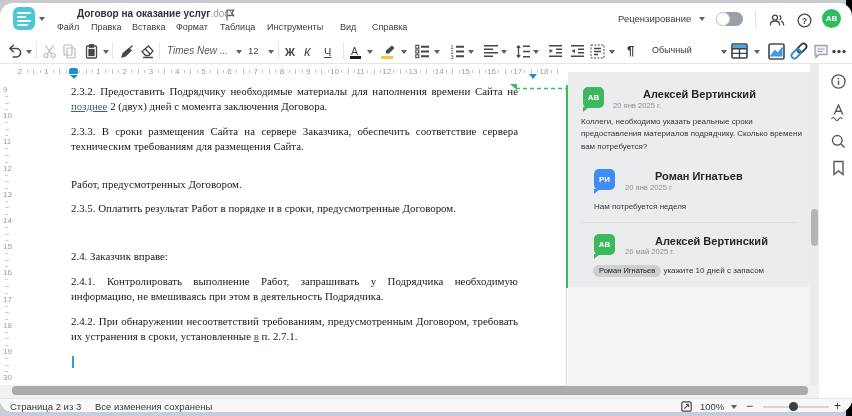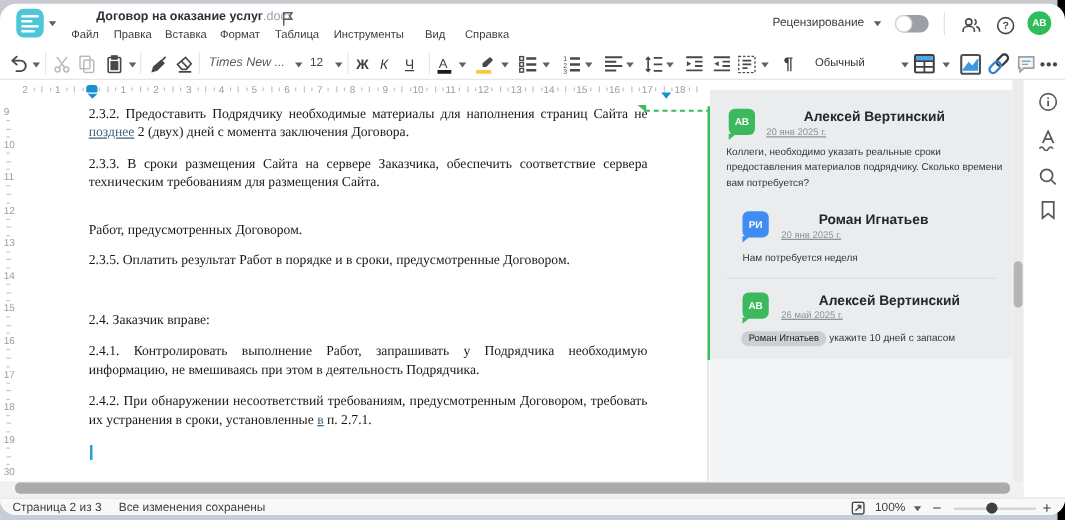--- a/index.html
+++ b/index.html
@@ -34,21 +34,21 @@
 .ins { color:#3d6279; text-decoration:underline; }
 .greenline { position:absolute; left:566px; top:82px; width:2px; height:203px; background:#3fbb5f; }
 .panelborder { position:absolute; left:566px; top:285px; width:1px; height:97px; background:#d8dadb; }
 .panel { position:absolute; left:568px; top:69px; width:242px; height:313px; background:#f3f4f5; }
 .card { position:absolute; left:0; top:0; width:242px; height:215px; background:#eaecee; }
 .avatar { position:absolute; width:21px; height:21px; border-radius:5px; color:#fff; font-size:8px; font-weight:bold; text-align:center; line-height:21px; }
 .avatar:after { content:""; position:absolute; left:0; bottom:-4px; width:0; height:0; border-top:5px solid; border-right:6px solid transparent; border-top-color:inherit; }
 .av-g { background:#3bb95c; border-top-color:#3bb95c; }
 .av-b { background:#3f8cf3; border-top-color:#3f8cf3; }
 .cname { position:absolute; font-size:11px; font-weight:bold; color:#24272a; white-space:nowrap;margin-left:30px; }
-.cdate { position:absolute; font-size:7.6px; color:#8f9498; white-space:nowrap;text-decoration:underline; }
+.cdate { position:absolute; font-size:7.6px; color:#8f9498; white-space:nowrap; }
 .cbody { position:absolute; font-size:8px; color:#33373a; line-height:12.3px; }
 .pill { display:inline-block; background:#cdd0d2; border-radius:6.5px; color:#222; font-size:7.5px; padding:0 6px; line-height:12px; height:12px; }
 .csep { position:absolute; left:13px; width:216px; height:1px; background:#dddfe0; }
 .vscroll { position:absolute; left:810px; top:61px; width:9px; height:324px; background:#ebebeb; }
 .vthumb { position:absolute; left:1px; top:145px; width:7px; height:37px; background:#b3b5b7; border-radius:4px; }
 .hscroll { position:absolute; left:0; top:382px; width:819px; height:13px; background:#f1f1f1; }
 .hthumb { position:absolute; left:12px; top:1px; width:796px; height:9px; background:#ababad; border-radius:4px; }
 .sidebar { position:absolute; left:819px; top:61px; width:33px; height:324px; background:#fff; }
 .status { position:absolute; left:0; top:395px; width:852px; height:14px; background:#f8f8f8; border-top:1px solid #e2e4e5; font-size:9.5px; color:#3c4043; }
 .status > span { position:absolute; top:2px; }
@@ -391,21 +391,21 @@
       <div class="vtick" style="top:259.4px;width:4px"></div>
       <div class="vtick" style="top:265.95px;width:2.5px"></div>
       <span class="vnum" style="top:268px">19</span>
       <div class="vtick" style="top:279.05px;width:2.5px"></div>
       <div class="vtick" style="top:285.6px;width:4px"></div>
       <div class="vtick" style="top:292.15px;width:2.5px"></div>
       <span class="vnum" style="top:294.2px">30</span>
     </div>
 
   <div class="doc">
-    <div class="dline just" style="top:2px;">2.3.2. Предоставить Подрядчику необходимые материалы для наполнения страниц Сайта не</div>
+    <div class="dline just" style="top:2px;">2.3.2. Предоставить Подрядчику необходимые материалы для наполнения времени Сайта не</div>
     <div class="dline" style="top:17px;"><span class="ins">позднее</span> 2 (двух) дней с момента заключения Договора.</div>
     <div class="dline just" style="top:42px;">2.3.3. В сроки размещения Сайта на сервере Заказчика, обеспечить соответствие сервера</div>
     <div class="dline" style="top:57px;">техническим требованиям для размещения Сайта.</div>
     <div class="dline" style="top:95px;">Работ, предусмотренных Договором.</div>
     <div class="dline" style="top:119px;">2.3.5. Оплатить результат Работ в порядке и в сроки, предусмотренные Договором.</div>
     <div class="dline" style="top:167px;">2.4. Заказчик вправе:</div>
     <div class="dline just" style="top:192px;">2.4.1. Контролировать выполнение Работ, запрашивать у Подрядчика необходимую</div>
     <div class="dline" style="top:207px;">информацию, не вмешиваясь при этом в деятельность Подрядчика.</div>
     <div class="dline just" style="top:232px;">2.4.2. При обнаружении несоответствий требованиям, предусмотренным Договором, требовать</div>
     <div class="dline" style="top:247px;">их устранения в сроки, установленные <span class="ins">в</span> п. 2.7.1.</div>

